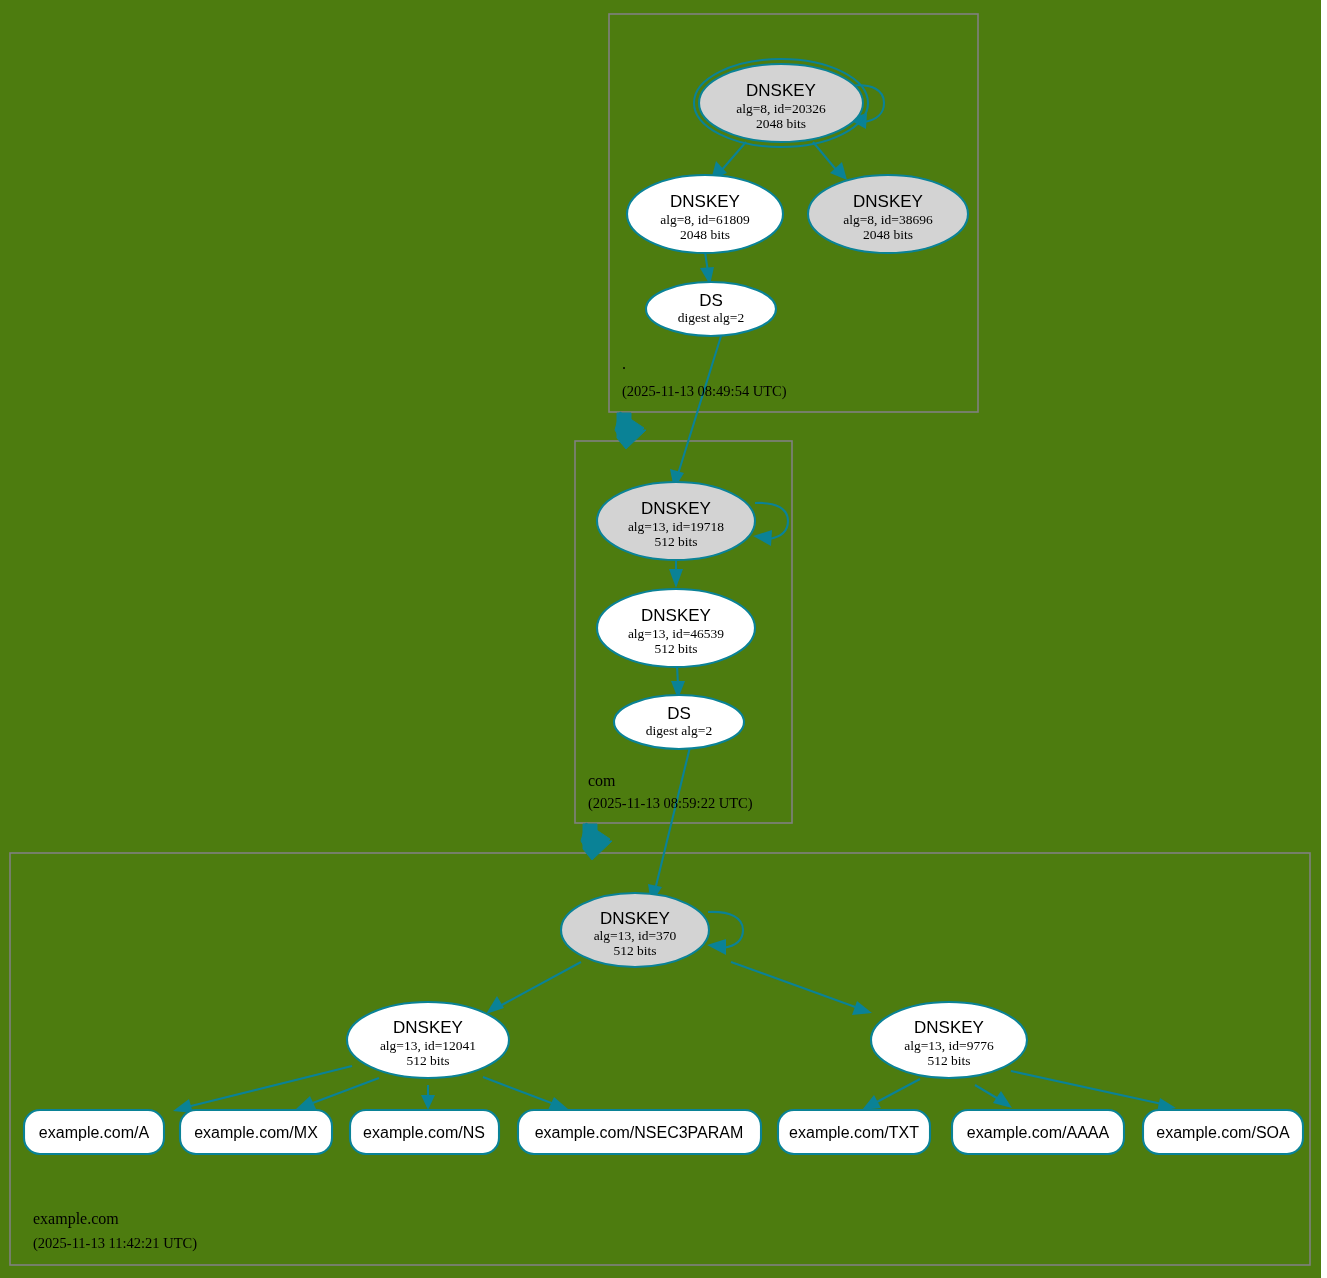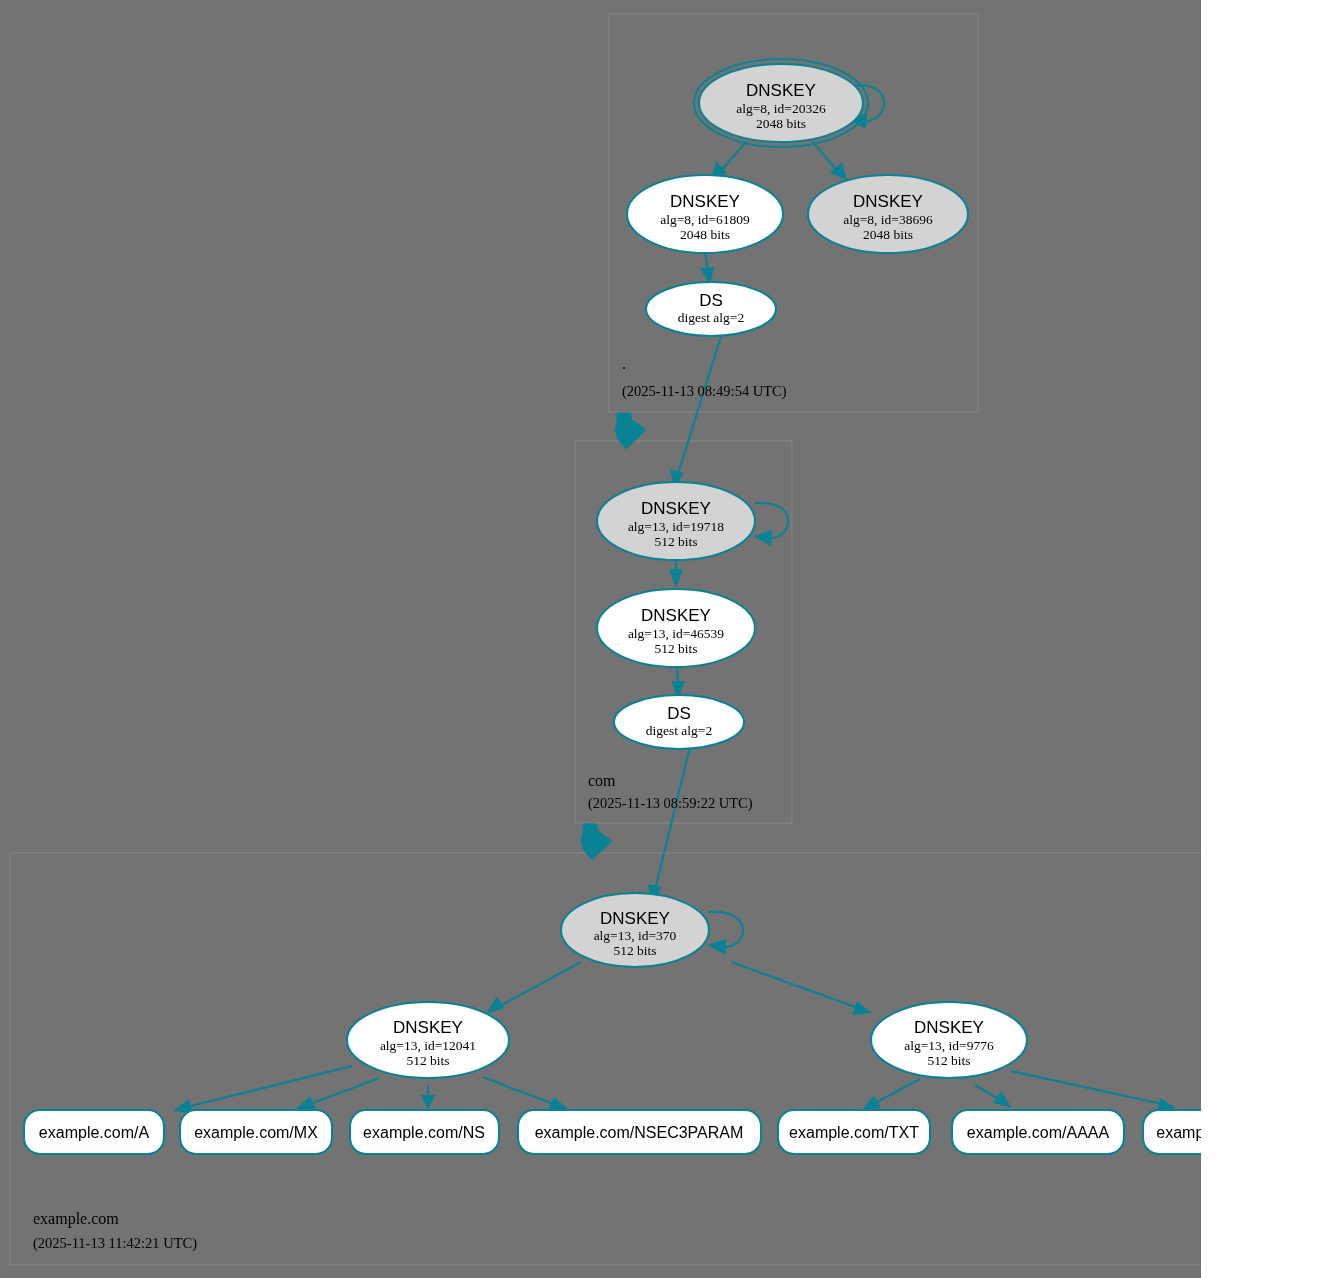--- a/index.html
+++ b/index.html
@@ -2,23 +2,23 @@
 <html><head>
 <meta charset="utf-8">
 <style>
   html, body {
     margin: 0;
     padding: 0;
     background: #ffffff;
   }
   #canvas {
     position: relative;
-    width: 1201px;
+    width: 1321px;
     height: 1278px;
-    background: #737373;
+    background: #4d7c0f;
     font-family: "Liberation Sans", sans-serif;
     overflow: hidden;
   }
   #graph {
     position: absolute;
     left: 0;
     top: 0;
     width: 1327px;
     height: 1278px;
   }

